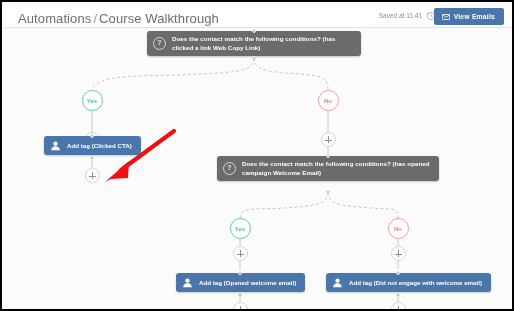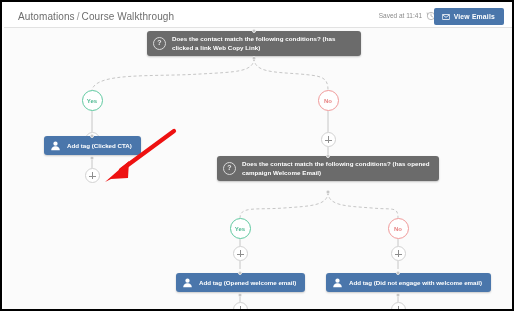--- a/index.html
+++ b/index.html
@@ -18,21 +18,21 @@
   }
   
   #header{
     position:absolute;left:2px;top:2px;width:510px;height:24px;
     background:#ffffff;
     border-bottom:1px solid #e2e2e2;
     box-sizing:border-box;
   }
   .crumb{
     position:absolute;left:14px;top:7px;
-    font-size:10px;color:#6d6d6d;letter-spacing:.1px;
+    font-size:13px;color:#6d6d6d;letter-spacing:.1px;
     white-space:nowrap;
   }
   .crumb .sep{color:#9a9a9a;padding:0 2px;}
   .crumb a{color:#6d6d6d;text-decoration:none;}
   .saved{
     position:absolute;right:92px;top:8px;
     font-size:6.5px;color:#8a8a8a;white-space:nowrap;
   }
   .hist-icon{
     position:absolute;right:78px;top:7px;width:10px;height:10px;

